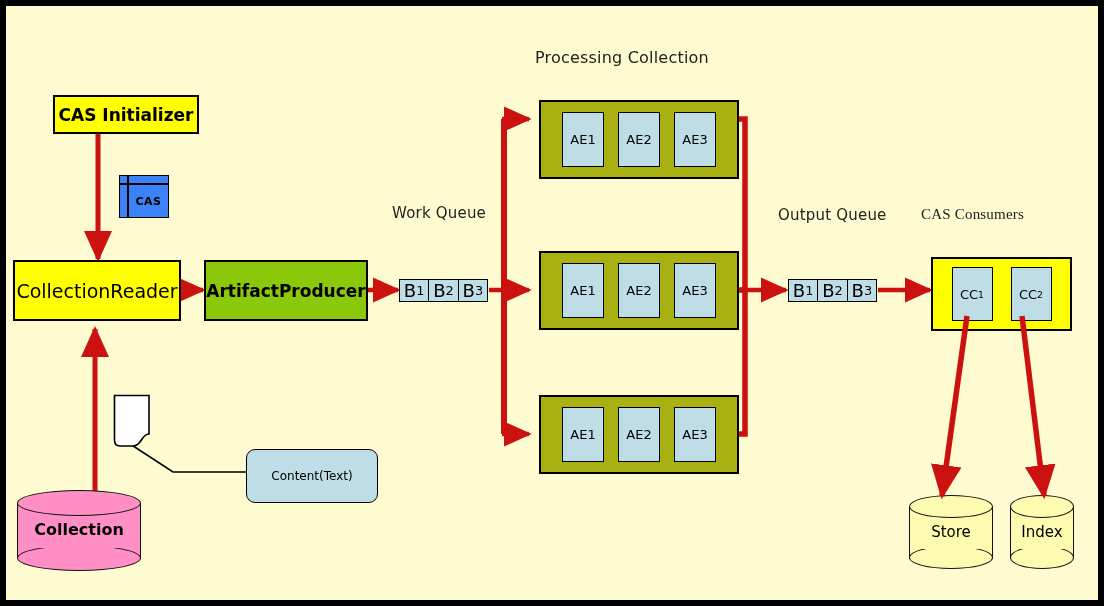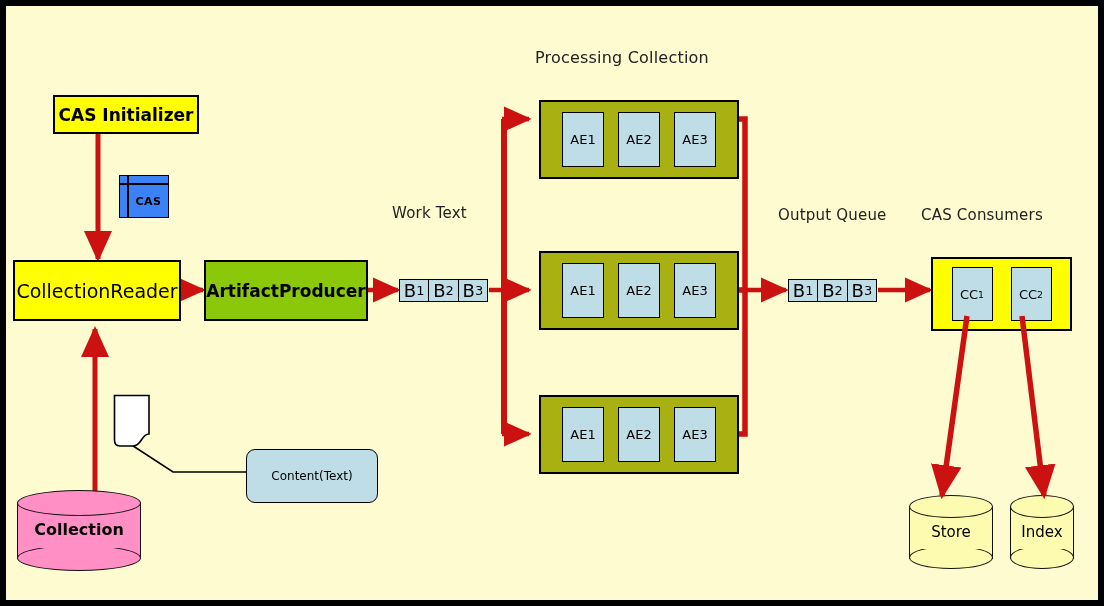--- a/index.html
+++ b/index.html
@@ -181,21 +181,21 @@
     </div>
 
     <div class="node box yellow" style="left:7px; top:254px; width:168px; height:61px; font-size:19px;">
       <span>CollectionReader</span>
     </div>
 
     <div class="node box green bold-lbl" style="left:198px; top:254px; width:164px; height:61px; font-size:17px;">
       <span>ArtifactProducer</span>
     </div>
 
-    <div class="section-label" style="left:386px; top:198px;">Work Text</div>
+    <div class="section-label" style="left:386px; top:198px;">Work Queue</div>
 
     <div id="work-queue" class="node" style="left:393px; top:256px; width:89px; height:56px; padding:0; display:flex; z-index:5;">
         <div style="flex: 1 1 0%; display: flex; align-items: center; justify-content: center; background: rgb(191, 221, 230); border: 1.6px solid rgb(0, 0, 0); font-size: 18px; color: rgb(0, 0, 0); box-sizing: border-box;">
           <span>B</span>
           <span class="sub">1</span>
         </div>
         <div style="flex: 1 1 0%; display: flex; align-items: center; justify-content: center; background: rgb(191, 221, 230); border-top: 1.6px solid rgb(0, 0, 0); border-right: 1.6px solid rgb(0, 0, 0); border-bottom: 1.6px solid rgb(0, 0, 0); border-image: initial; border-left: none; font-size: 18px; color: rgb(0, 0, 0); box-sizing: border-box;">
           <span>B</span>
           <span class="sub">2</span>
         </div>
@@ -253,21 +253,21 @@
         <div style="flex: 1 1 0%; display: flex; align-items: center; justify-content: center; background: rgb(191, 221, 230); border-top: 1.6px solid rgb(0, 0, 0); border-right: 1.6px solid rgb(0, 0, 0); border-bottom: 1.6px solid rgb(0, 0, 0); border-image: initial; border-left: none; font-size: 18px; color: rgb(0, 0, 0); box-sizing: border-box;">
           <span>B</span>
           <span class="sub">2</span>
         </div>
         <div style="flex: 1 1 0%; display: flex; align-items: center; justify-content: center; background: rgb(191, 221, 230); border-top: 1.6px solid rgb(0, 0, 0); border-right: 1.6px solid rgb(0, 0, 0); border-bottom: 1.6px solid rgb(0, 0, 0); border-image: initial; border-left: none; font-size: 18px; color: rgb(0, 0, 0); box-sizing: border-box;">
           <span>B</span>
           <span class="sub">3</span>
         </div>
       </div>
 
-    <div class="section-label" style="left:915px; top:200px;">CAS Consumers</div>
+    <div class="section-label" style="left:915px; top:200px;font-family:Liberation Serif, serif;">CAS Consumers</div>
 
     <div class="node box yellow" style="left:925px; top:251px; width:141px; height:74px;">
       <div id="cc-host" style="display:flex; gap:18px; align-items:flex-end;">
           <div style="width: 41px; height: 54px; background: rgb(191, 221, 230); border: 1.6px solid rgb(0, 0, 0); display: flex; align-items: center; justify-content: center; font-size: 13px; color: rgb(0, 0, 0); box-sizing: border-box;">
             <span>CC</span>
             <span class="sub">1</span>
           </div>
           <div style="width: 41px; height: 54px; background: rgb(191, 221, 230); border: 1.6px solid rgb(0, 0, 0); display: flex; align-items: center; justify-content: center; font-size: 13px; color: rgb(0, 0, 0); box-sizing: border-box;">
             <span>CC</span>
             <span class="sub">2</span>

